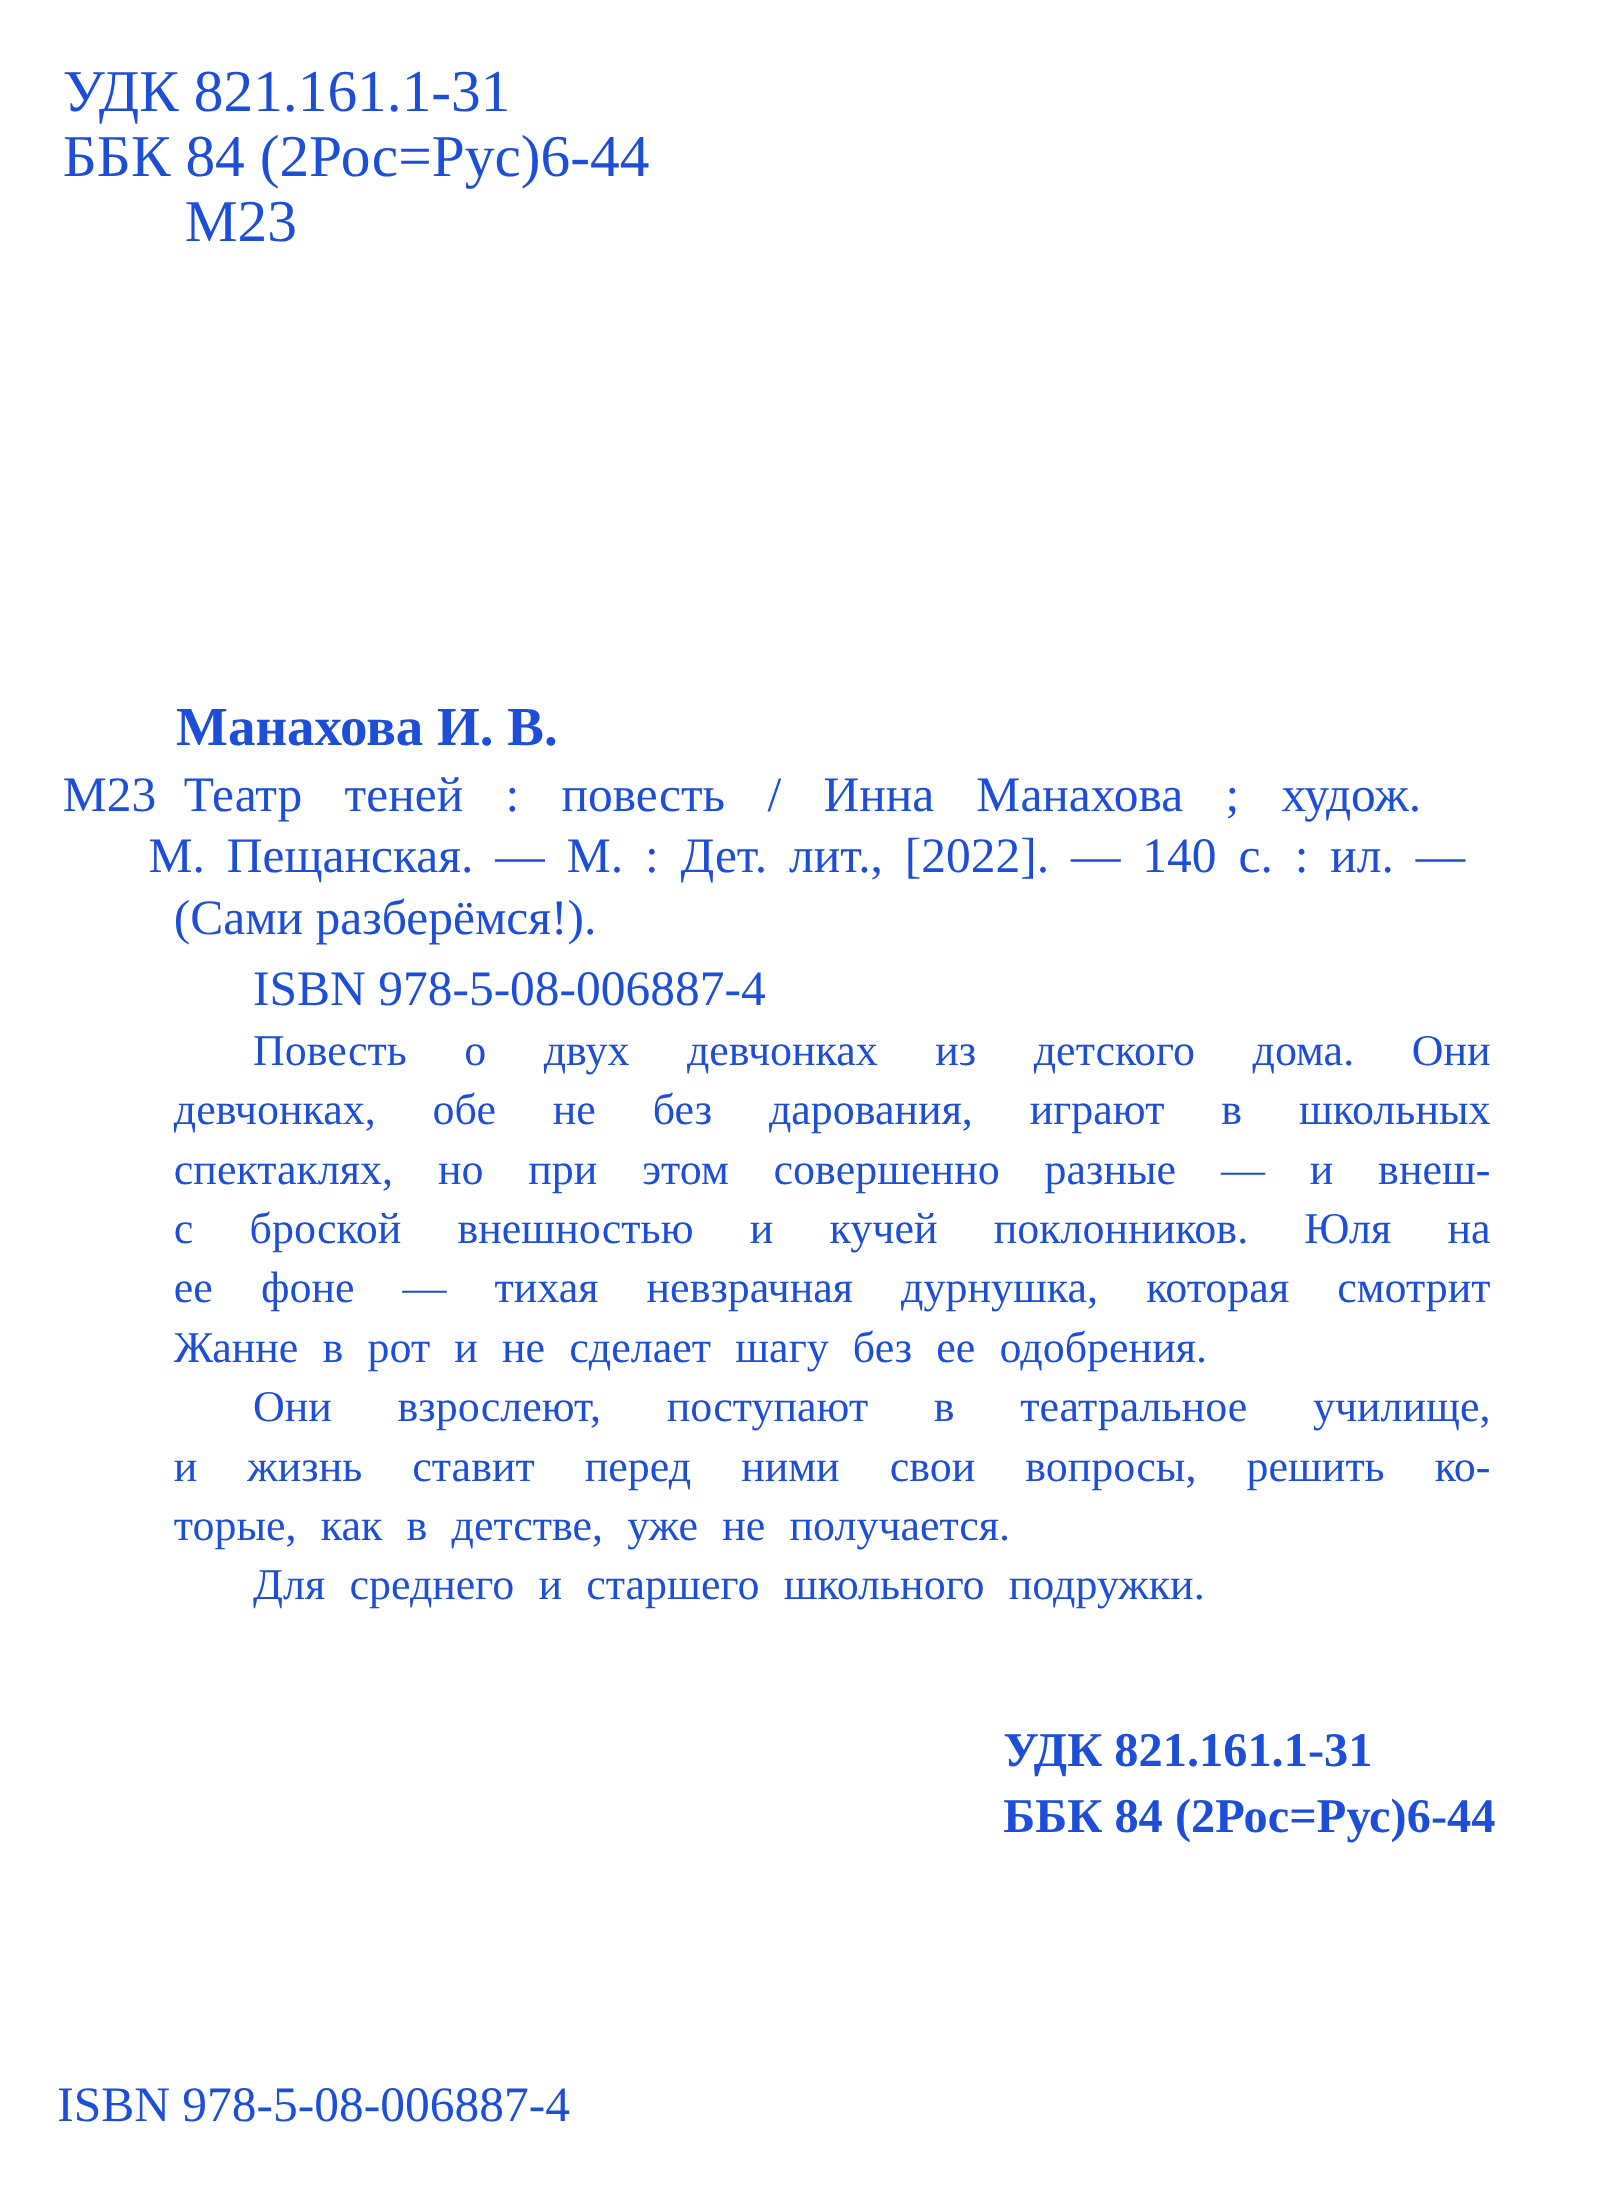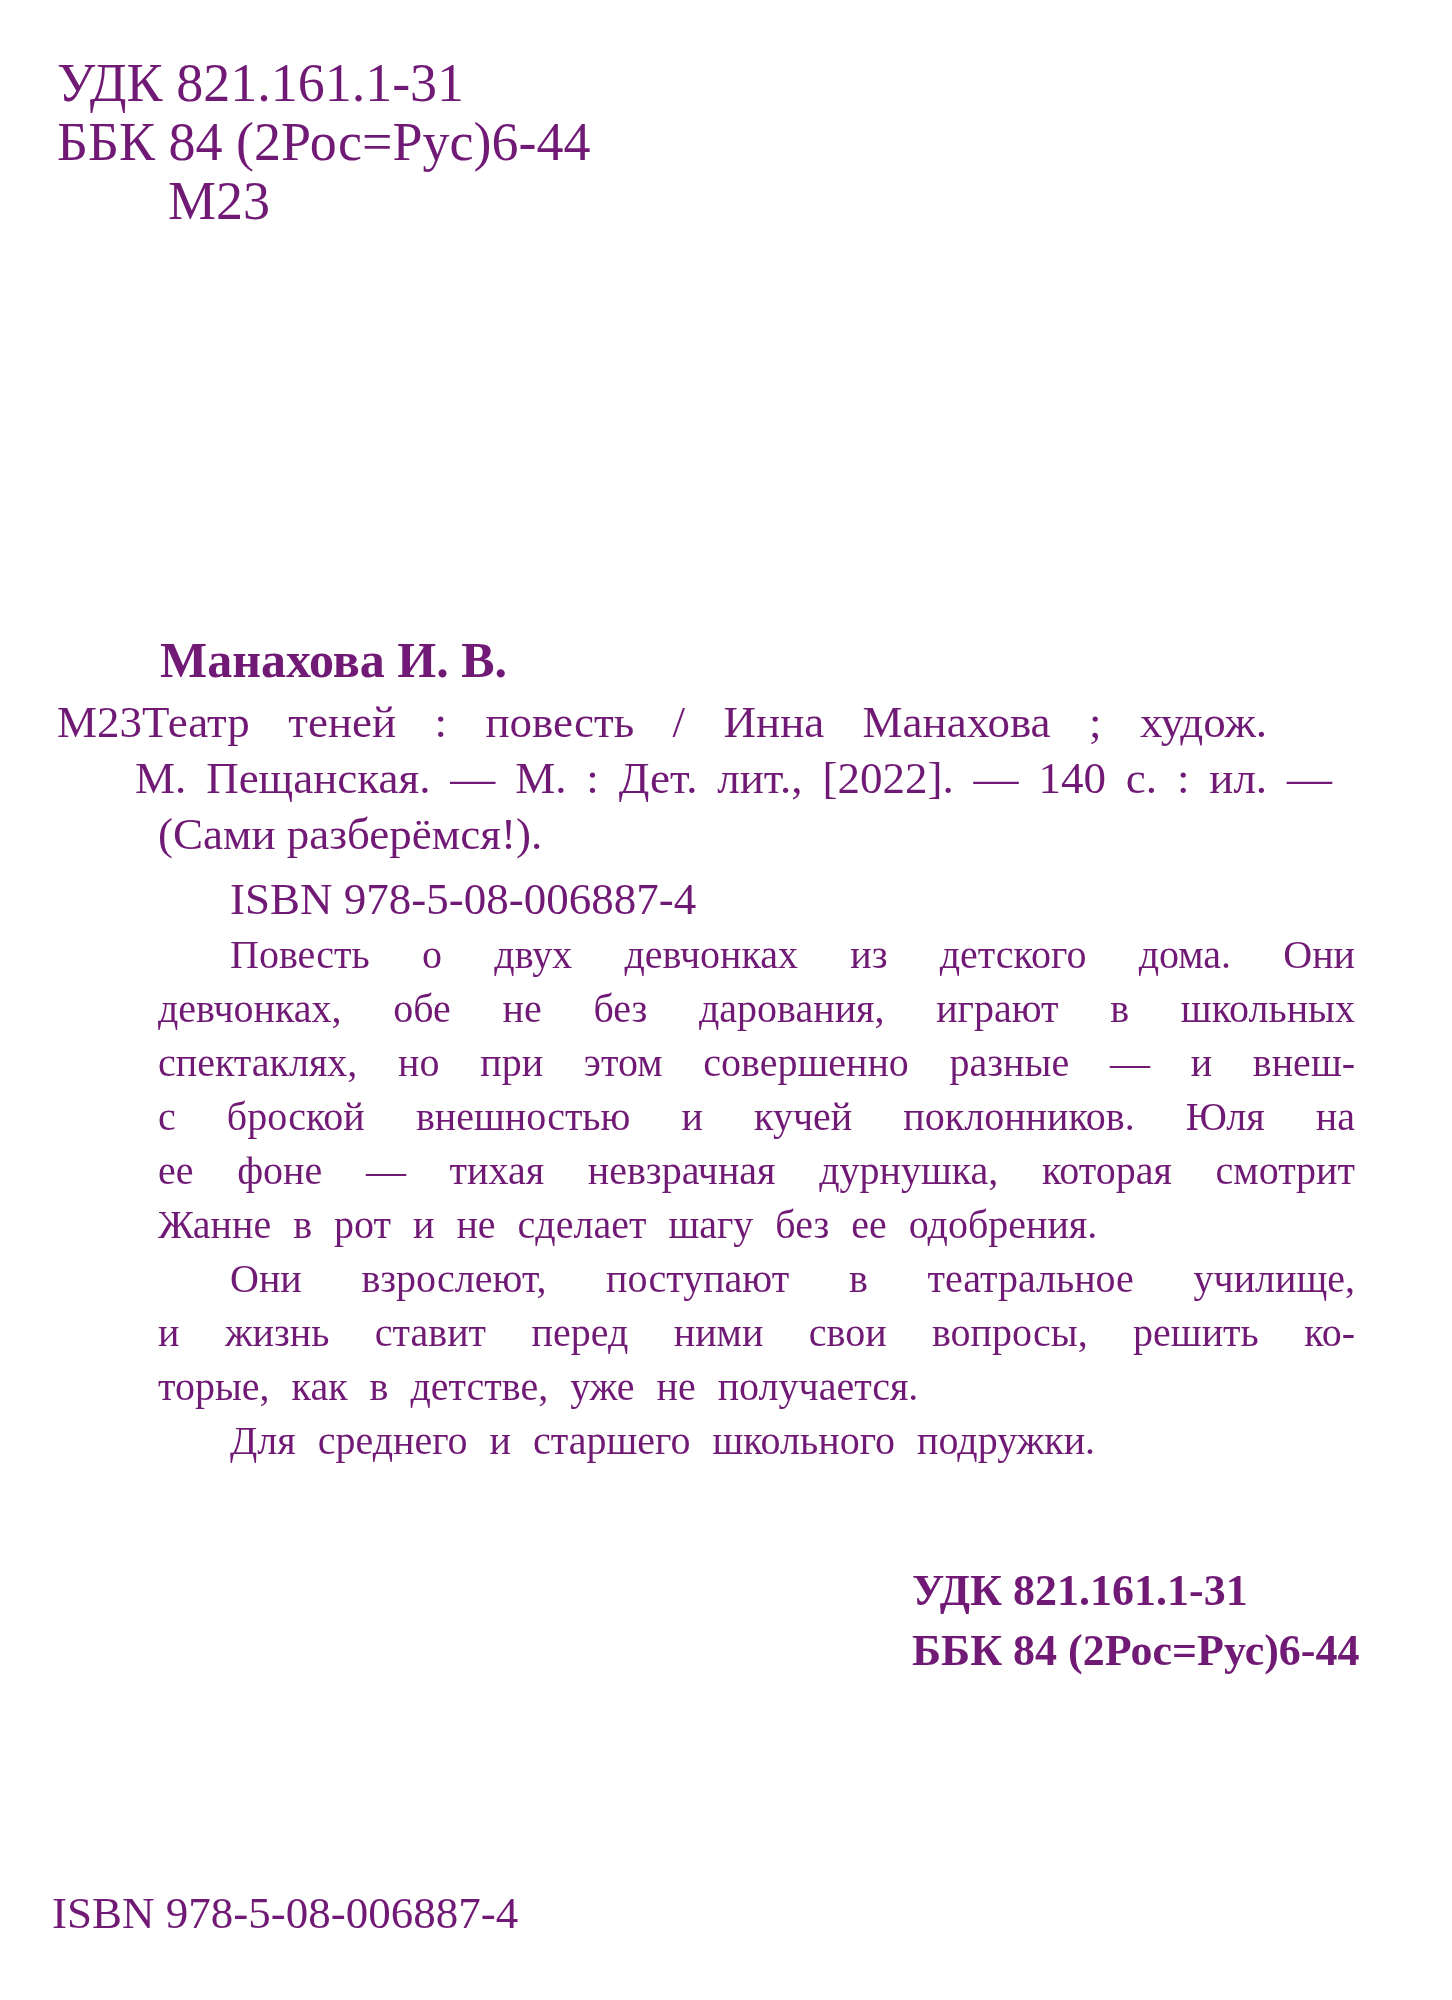--- a/index.html
+++ b/index.html
@@ -5,21 +5,21 @@
   html, body {
     margin: 0;
     padding: 0;
     background: #ffffff;
   }
   #page {
     position: relative;
     width: 1452px;
     height: 2000px;
     background: #ffffff;
-    color: #701a75;
+    color: #1d4ed8;
     font-family: "Liberation Serif", "DejaVu Serif", serif;
     overflow: hidden;
   }
   .abs { position: absolute; }
 
   
   #top-index {
     left: 57px; top: 54px;
     font-size: 54px; line-height: 59px;
     white-space: nowrap;
@@ -35,21 +35,21 @@
   }
 
   
   #card-block {
     left: 57px; top: 694px;
     width: 1298px;
     font-size: 45px; line-height: 56px;
   }
   #card-block .line { height: 56px; }
   #card-code { position: absolute; left: 0; top: 0; }
-  .t-line1 { margin-left: 85px; width: 1125px; }
+  .t-line1 { margin-left: 110px; width: 1125px; }
   .t-line2 { margin-left: 78px; width: 1197px; }
   .t-line3 { margin-left: 101px; }
   #card-isbn {
     left: 230px; top: 872px;
     font-size: 45px; line-height: 54px;
     white-space: nowrap;
   }
 
   
   #annotation {

